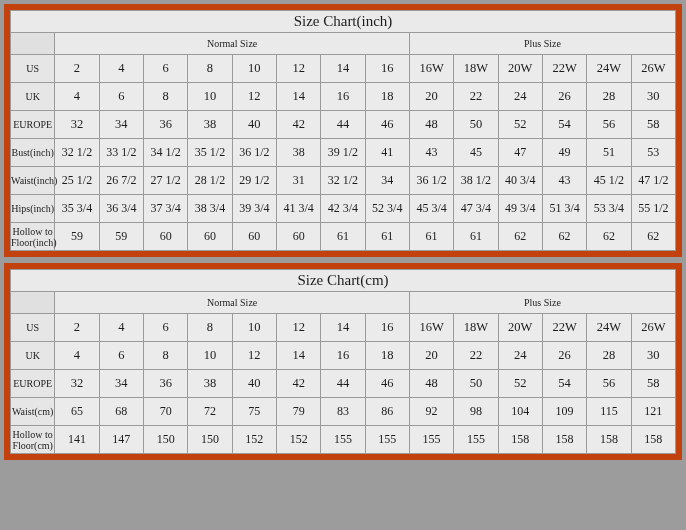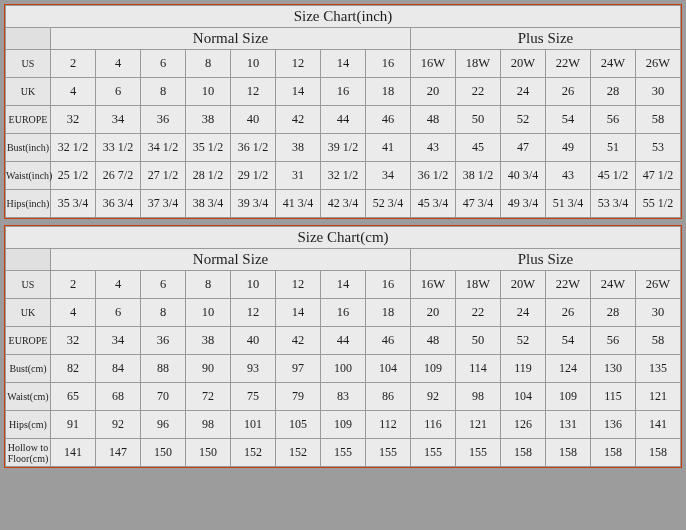--- a/index.html
+++ b/index.html
@@ -18,21 +18,21 @@
     height: 530px;
     box-sizing: border-box;
     padding: 4px 4px;
     display: flex;
     flex-direction: column;
     gap: 6px;
     background: #9c9c9c;
   }
   .chart {
     background: #737373;
-    border: 1px solid #c2410c;
+    border: 6px solid #c2410c;
     box-sizing: border-box;
   }
   table {
     border-collapse: collapse;
     width: 100%;
     table-layout: fixed;
   }
   td, th {
     border: 1px solid #9a9a9a;
     text-align: center;
@@ -41,21 +41,21 @@
     color: #1c1c1c;
     background: #e9e9e9;
     padding: 0;
   }
   .title-cell {
     font-size: 15px;
     height: 21px;
     background: #eaeaea;
   }
   .group-cell {
-    font-size: 15px;
+    font-size: 10px;
     height: 21px;
     background: #eaeaea;
   }
   .blank-cell {
     background: #e0e0e0;
   }
   .label-cell {
     font-size: 10px;
     height: 27px;
     background: #e6e6e6;
@@ -184,20 +184,37 @@
             <td class="data-cell col-size">41 3/4</td>
             <td class="data-cell col-size">42 3/4</td>
             <td class="data-cell col-size">52 3/4</td>
             <td class="data-cell col-size">45 3/4</td>
             <td class="data-cell col-size">47 3/4</td>
             <td class="data-cell col-size">49 3/4</td>
             <td class="data-cell col-size">51 3/4</td>
             <td class="data-cell col-size">53 3/4</td>
             <td class="data-cell col-size">55 1/2</td>
           </tr>
+          <tr>
+            <td class="label-cell col-label">Hollow to Floor(inch)</td>
+            <td class="data-cell col-size">59</td>
+            <td class="data-cell col-size">59</td>
+            <td class="data-cell col-size">60</td>
+            <td class="data-cell col-size">60</td>
+            <td class="data-cell col-size">60</td>
+            <td class="data-cell col-size">60</td>
+            <td class="data-cell col-size">61</td>
+            <td class="data-cell col-size">61</td>
+            <td class="data-cell col-size">61</td>
+            <td class="data-cell col-size">61</td>
+            <td class="data-cell col-size">62</td>
+            <td class="data-cell col-size">62</td>
+            <td class="data-cell col-size">62</td>
+            <td class="data-cell col-size">62</td>
+          </tr>
         </tbody>
     </table>
   </div>
   <div class="chart">
     <table>
       <tbody>
           <tr>
             <td class="title-cell" colspan="15">Size Chart(cm)</td>
           </tr>
           <tr>
@@ -250,71 +267,37 @@
             <td class="data-cell col-size">44</td>
             <td class="data-cell col-size">46</td>
             <td class="data-cell col-size">48</td>
             <td class="data-cell col-size">50</td>
             <td class="data-cell col-size">52</td>
             <td class="data-cell col-size">54</td>
             <td class="data-cell col-size">56</td>
             <td class="data-cell col-size">58</td>
           </tr>
           <tr>
-            <td class="label-cell col-label">Bust(cm)</td>
-            <td class="data-cell col-size">82</td>
-            <td class="data-cell col-size">84</td>
-            <td class="data-cell col-size">88</td>
-            <td class="data-cell col-size">90</td>
-            <td class="data-cell col-size">93</td>
-            <td class="data-cell col-size">97</td>
-            <td class="data-cell col-size">100</td>
-            <td class="data-cell col-size">104</td>
-            <td class="data-cell col-size">109</td>
-            <td class="data-cell col-size">114</td>
-            <td class="data-cell col-size">119</td>
-            <td class="data-cell col-size">124</td>
-            <td class="data-cell col-size">130</td>
-            <td class="data-cell col-size">135</td>
-          </tr>
-          <tr>
             <td class="label-cell col-label">Waist(cm)</td>
             <td class="data-cell col-size">65</td>
             <td class="data-cell col-size">68</td>
             <td class="data-cell col-size">70</td>
             <td class="data-cell col-size">72</td>
             <td class="data-cell col-size">75</td>
             <td class="data-cell col-size">79</td>
             <td class="data-cell col-size">83</td>
             <td class="data-cell col-size">86</td>
             <td class="data-cell col-size">92</td>
             <td class="data-cell col-size">98</td>
             <td class="data-cell col-size">104</td>
             <td class="data-cell col-size">109</td>
             <td class="data-cell col-size">115</td>
             <td class="data-cell col-size">121</td>
           </tr>
           <tr>
-            <td class="label-cell col-label">Hips(cm)</td>
-            <td class="data-cell col-size">91</td>
-            <td class="data-cell col-size">92</td>
-            <td class="data-cell col-size">96</td>
-            <td class="data-cell col-size">98</td>
-            <td class="data-cell col-size">101</td>
-            <td class="data-cell col-size">105</td>
-            <td class="data-cell col-size">109</td>
-            <td class="data-cell col-size">112</td>
-            <td class="data-cell col-size">116</td>
-            <td class="data-cell col-size">121</td>
-            <td class="data-cell col-size">126</td>
-            <td class="data-cell col-size">131</td>
-            <td class="data-cell col-size">136</td>
-            <td class="data-cell col-size">141</td>
-          </tr>
-          <tr>
             <td class="label-cell col-label">Hollow to Floor(cm)</td>
             <td class="data-cell col-size">141</td>
             <td class="data-cell col-size">147</td>
             <td class="data-cell col-size">150</td>
             <td class="data-cell col-size">150</td>
             <td class="data-cell col-size">152</td>
             <td class="data-cell col-size">152</td>
             <td class="data-cell col-size">155</td>
             <td class="data-cell col-size">155</td>
             <td class="data-cell col-size">155</td>

